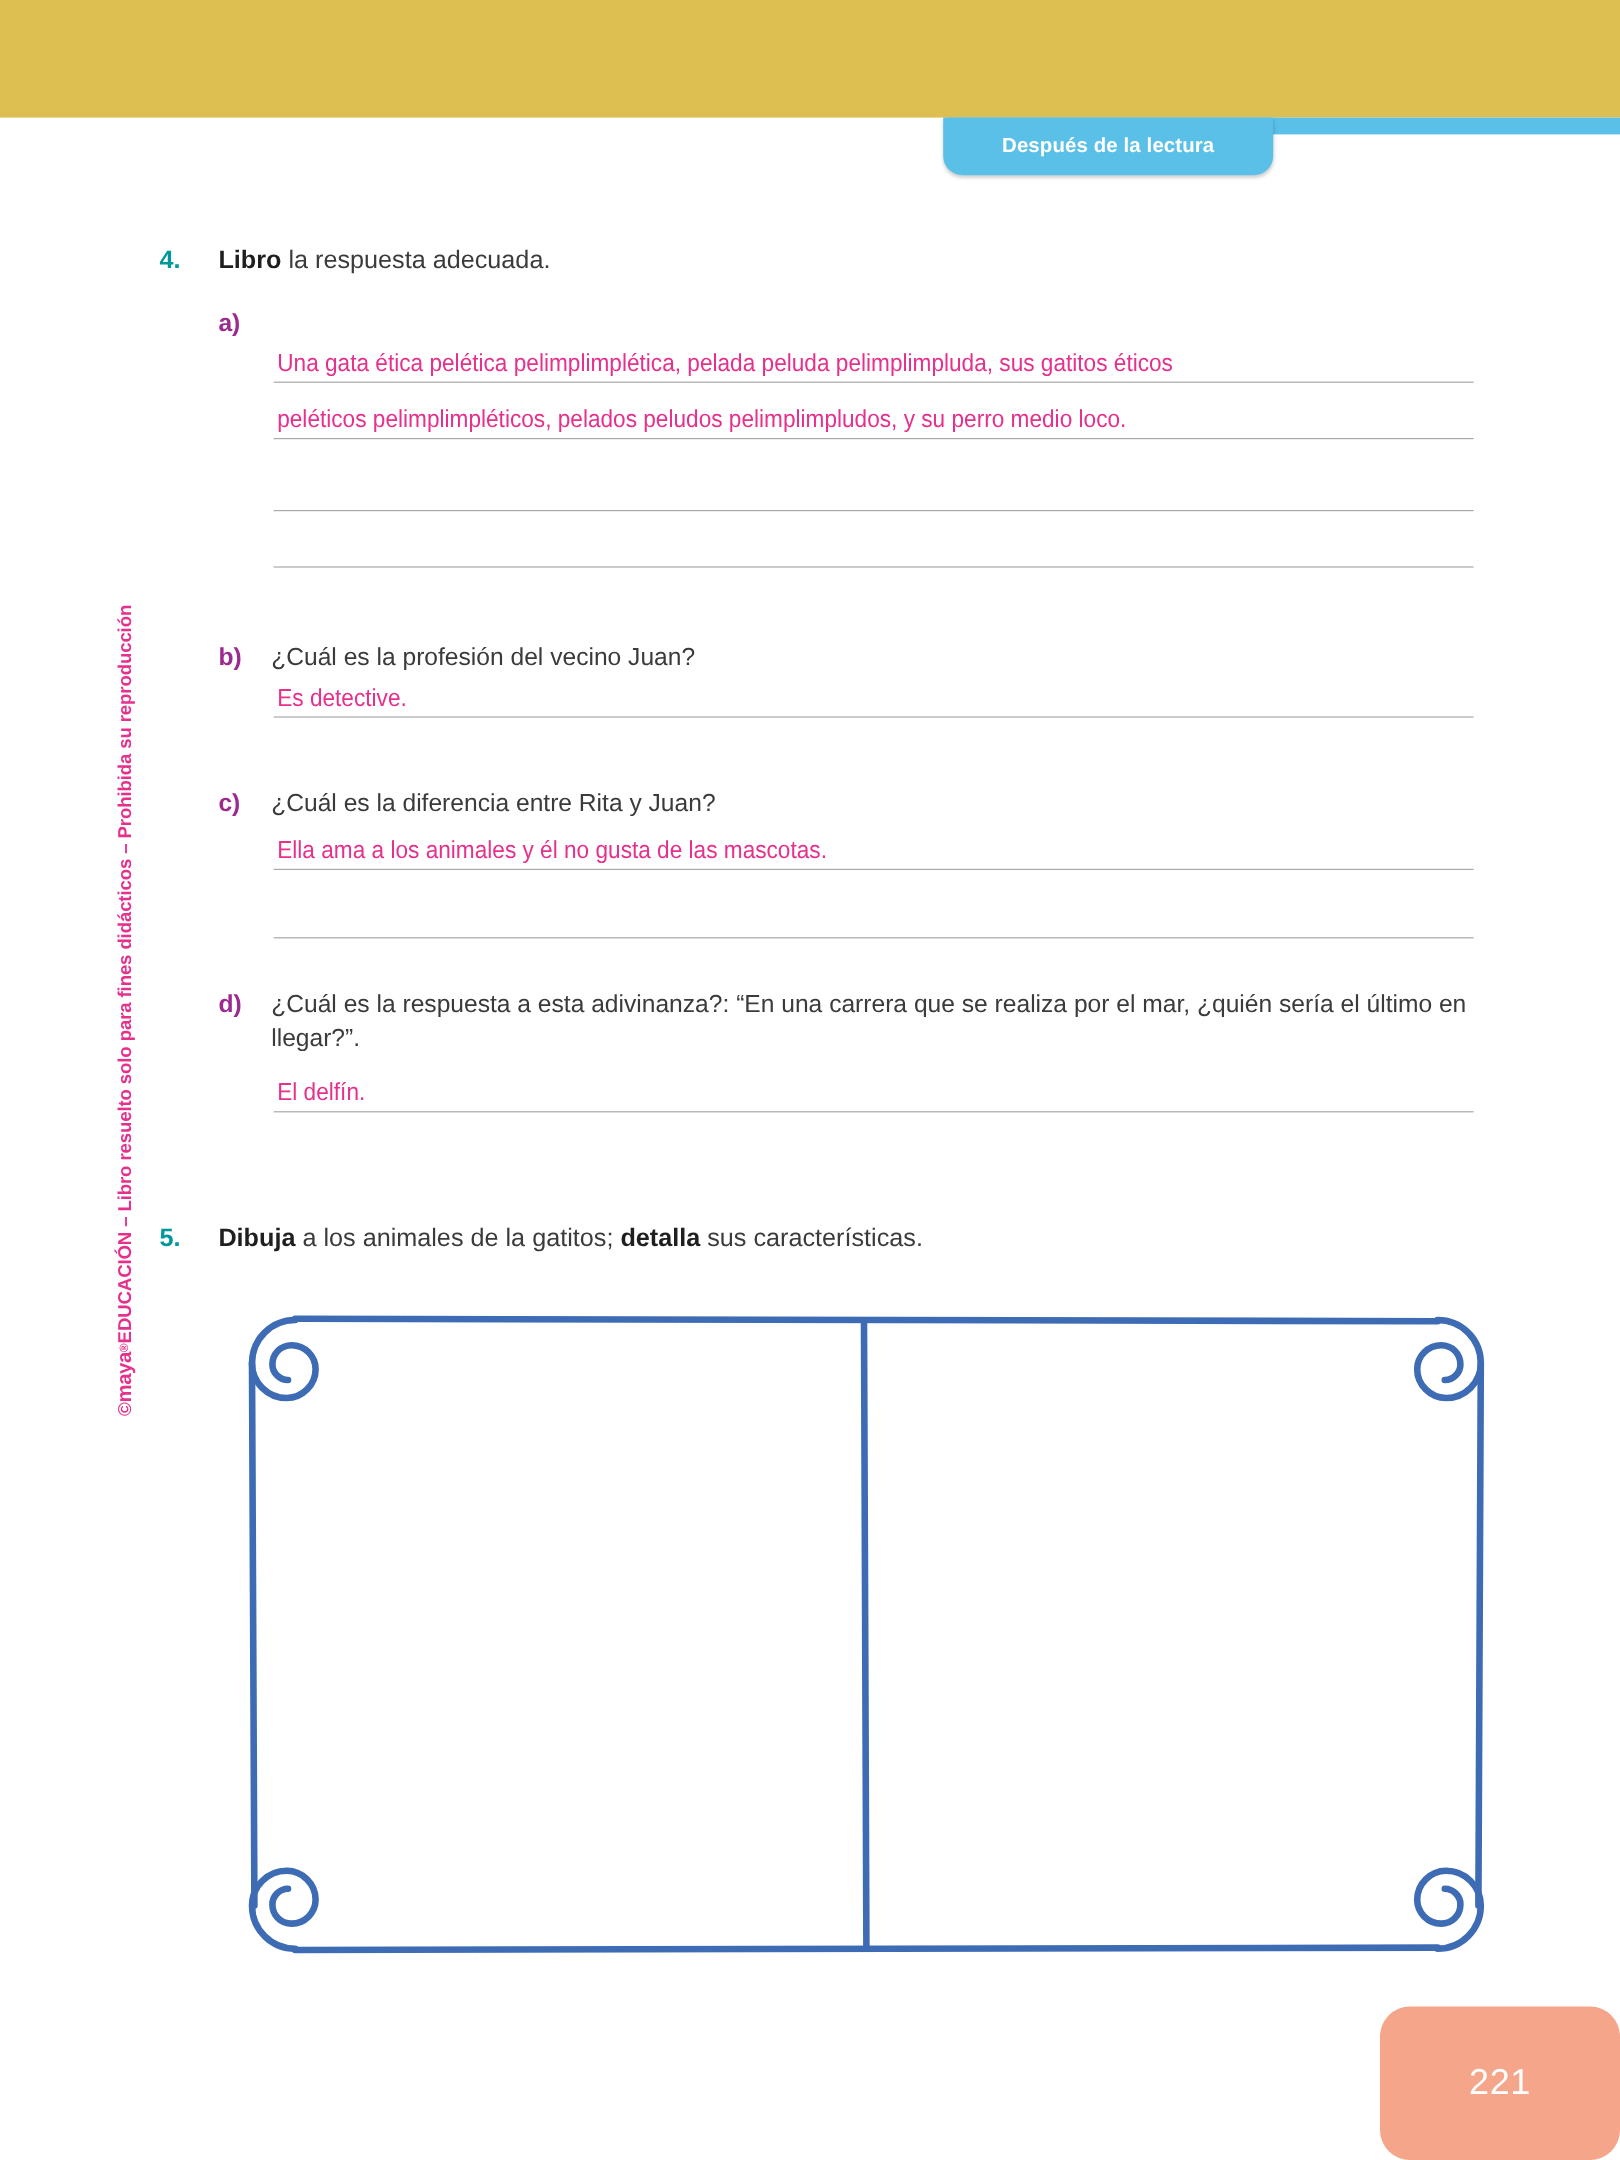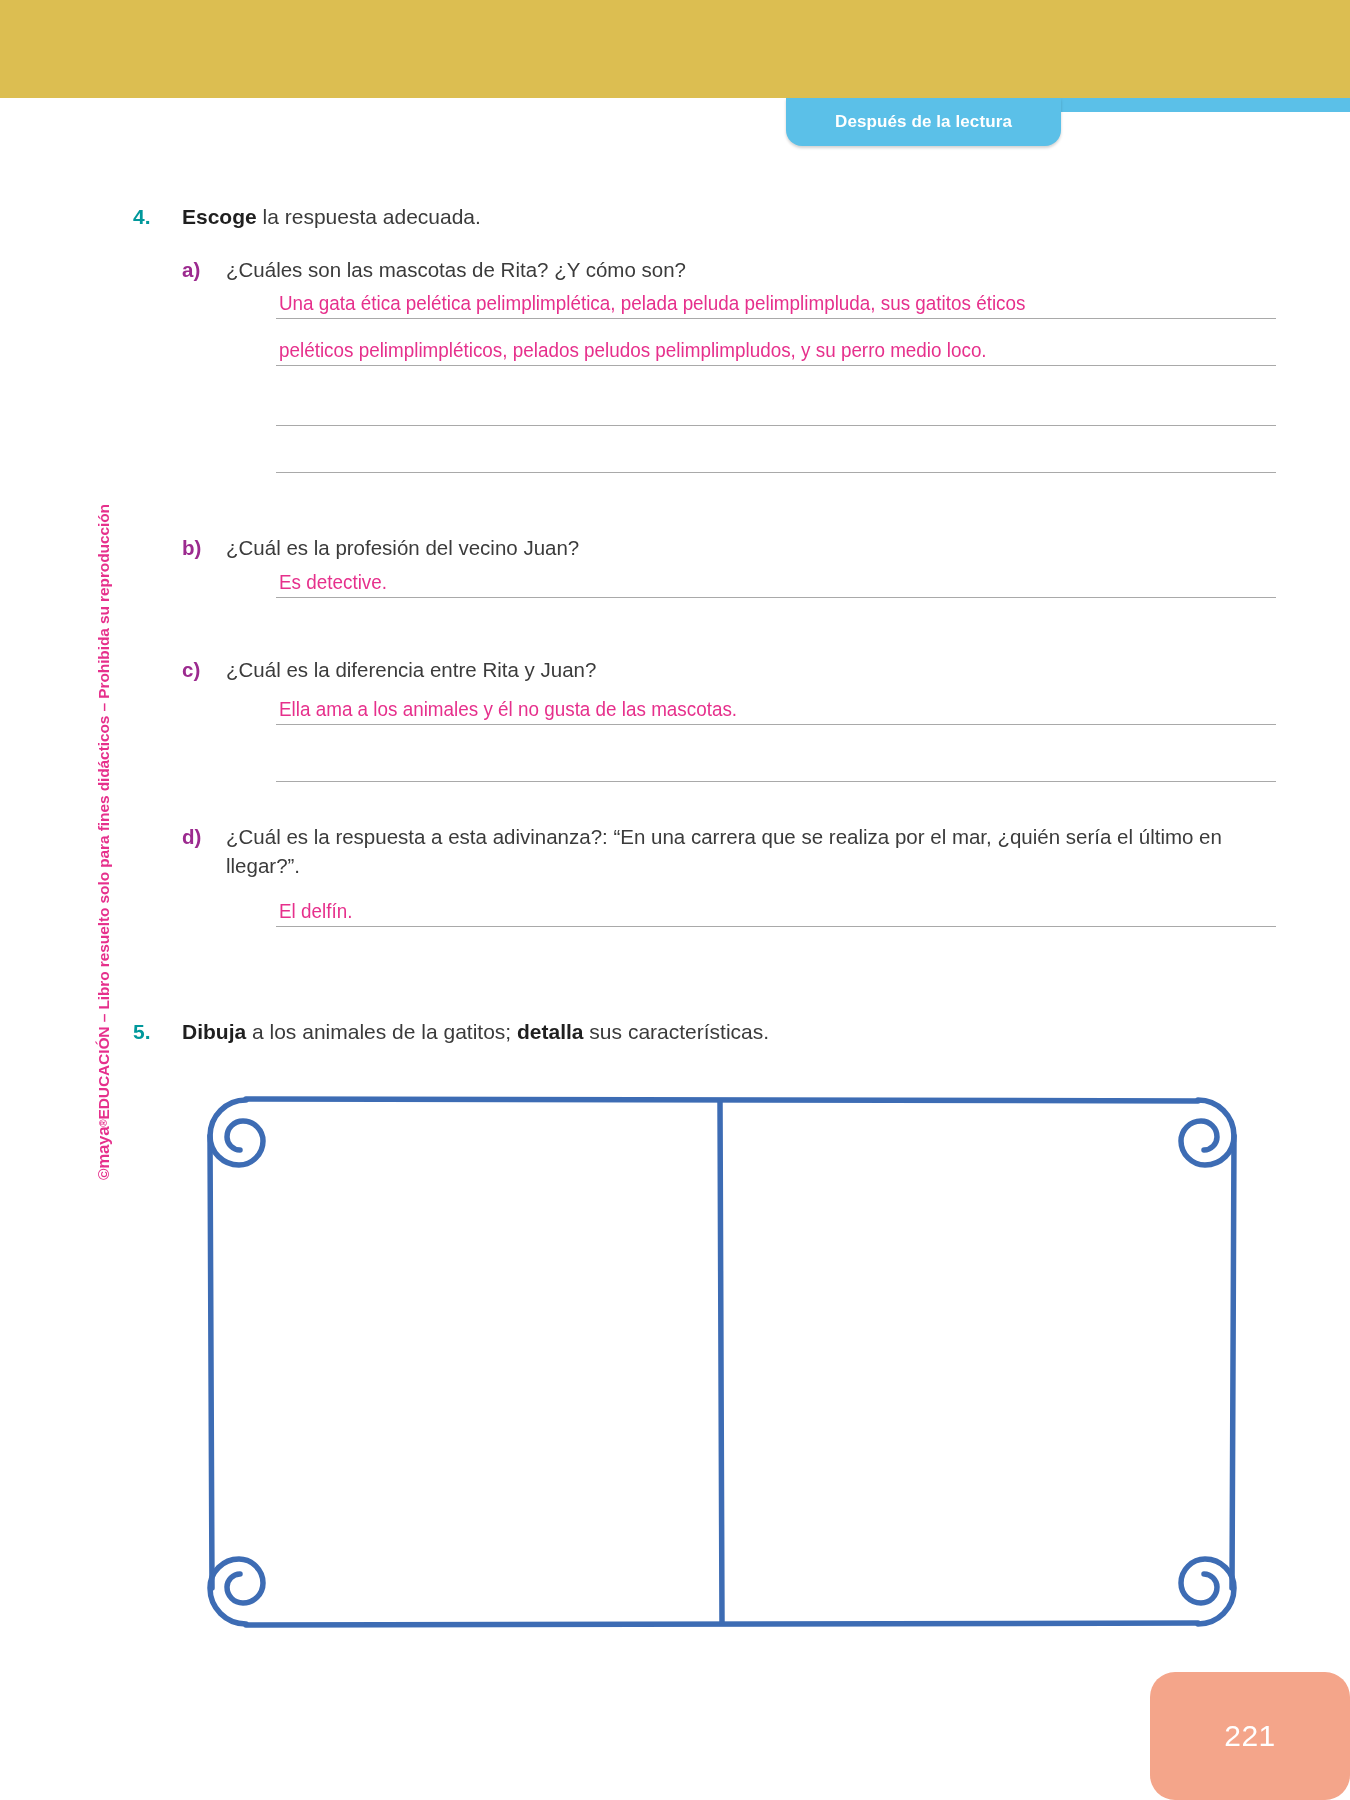--- a/index.html
+++ b/index.html
@@ -127,21 +127,20 @@
   }
 
   
   .answer-line {
     position: absolute;
     left: 228px;
     width: 1000px;
     border-bottom: 1.3px solid #a9a9a9;
     height: 47px;
     box-sizing: border-box;
-    margin-left: 48px;
   }
   .answer-line .ans-text {
     position: absolute;
     left: 3px;
     bottom: 3px;
     color: #e6308c;
     font-size: 20.5px;
     font-family: "Liberation Sans Narrow", "Liberation Sans", sans-serif;
     white-space: nowrap;
     transform: scaleX(0.92);
@@ -187,28 +186,27 @@
   <span class="tab-label">Después de la lectura</span>
 </div>
 
 <div class="side-credit">
   <span>©</span><span class="logo-maya">maya</span><span class="reg">®</span><span>EDUCACIÓN – Libro resuelto solo para fines didácticos – Prohibida su reproducción</span>
 </div>
 
 <div class="exercise" style="top:203px;">
   <div class="ex-head">
     <span class="ex-num">4.</span>
-    <b>Escoge</b><span> la respuesta adecuada.</span>
+    <b>Libro</b><span> la respuesta adecuada.</span>
   </div>
 </div>
 
 <div class="sub-item" style="top:255px;">
   <div class="sub-q">
     <span class="sub-letter">a)</span>
-    <span>¿Cuáles son las mascotas de Rita? ¿Y cómo son?</span>
   </div>
 </div>
 <div class="answer-line" style="top:272px;">
   <span class="ans-text">Una gata ética pelética pelimplimplética, pelada peluda pelimplimpluda, sus gatitos éticos</span>
 </div>
 <div class="answer-line" style="top:319px;">
   <span class="ans-text">peléticos pelimplimpléticos, pelados peludos pelimplimpludos, y su perro medio loco.</span>
 </div>
 <div class="answer-line" style="top:379px;">
   <span class="ans-text"></span>

